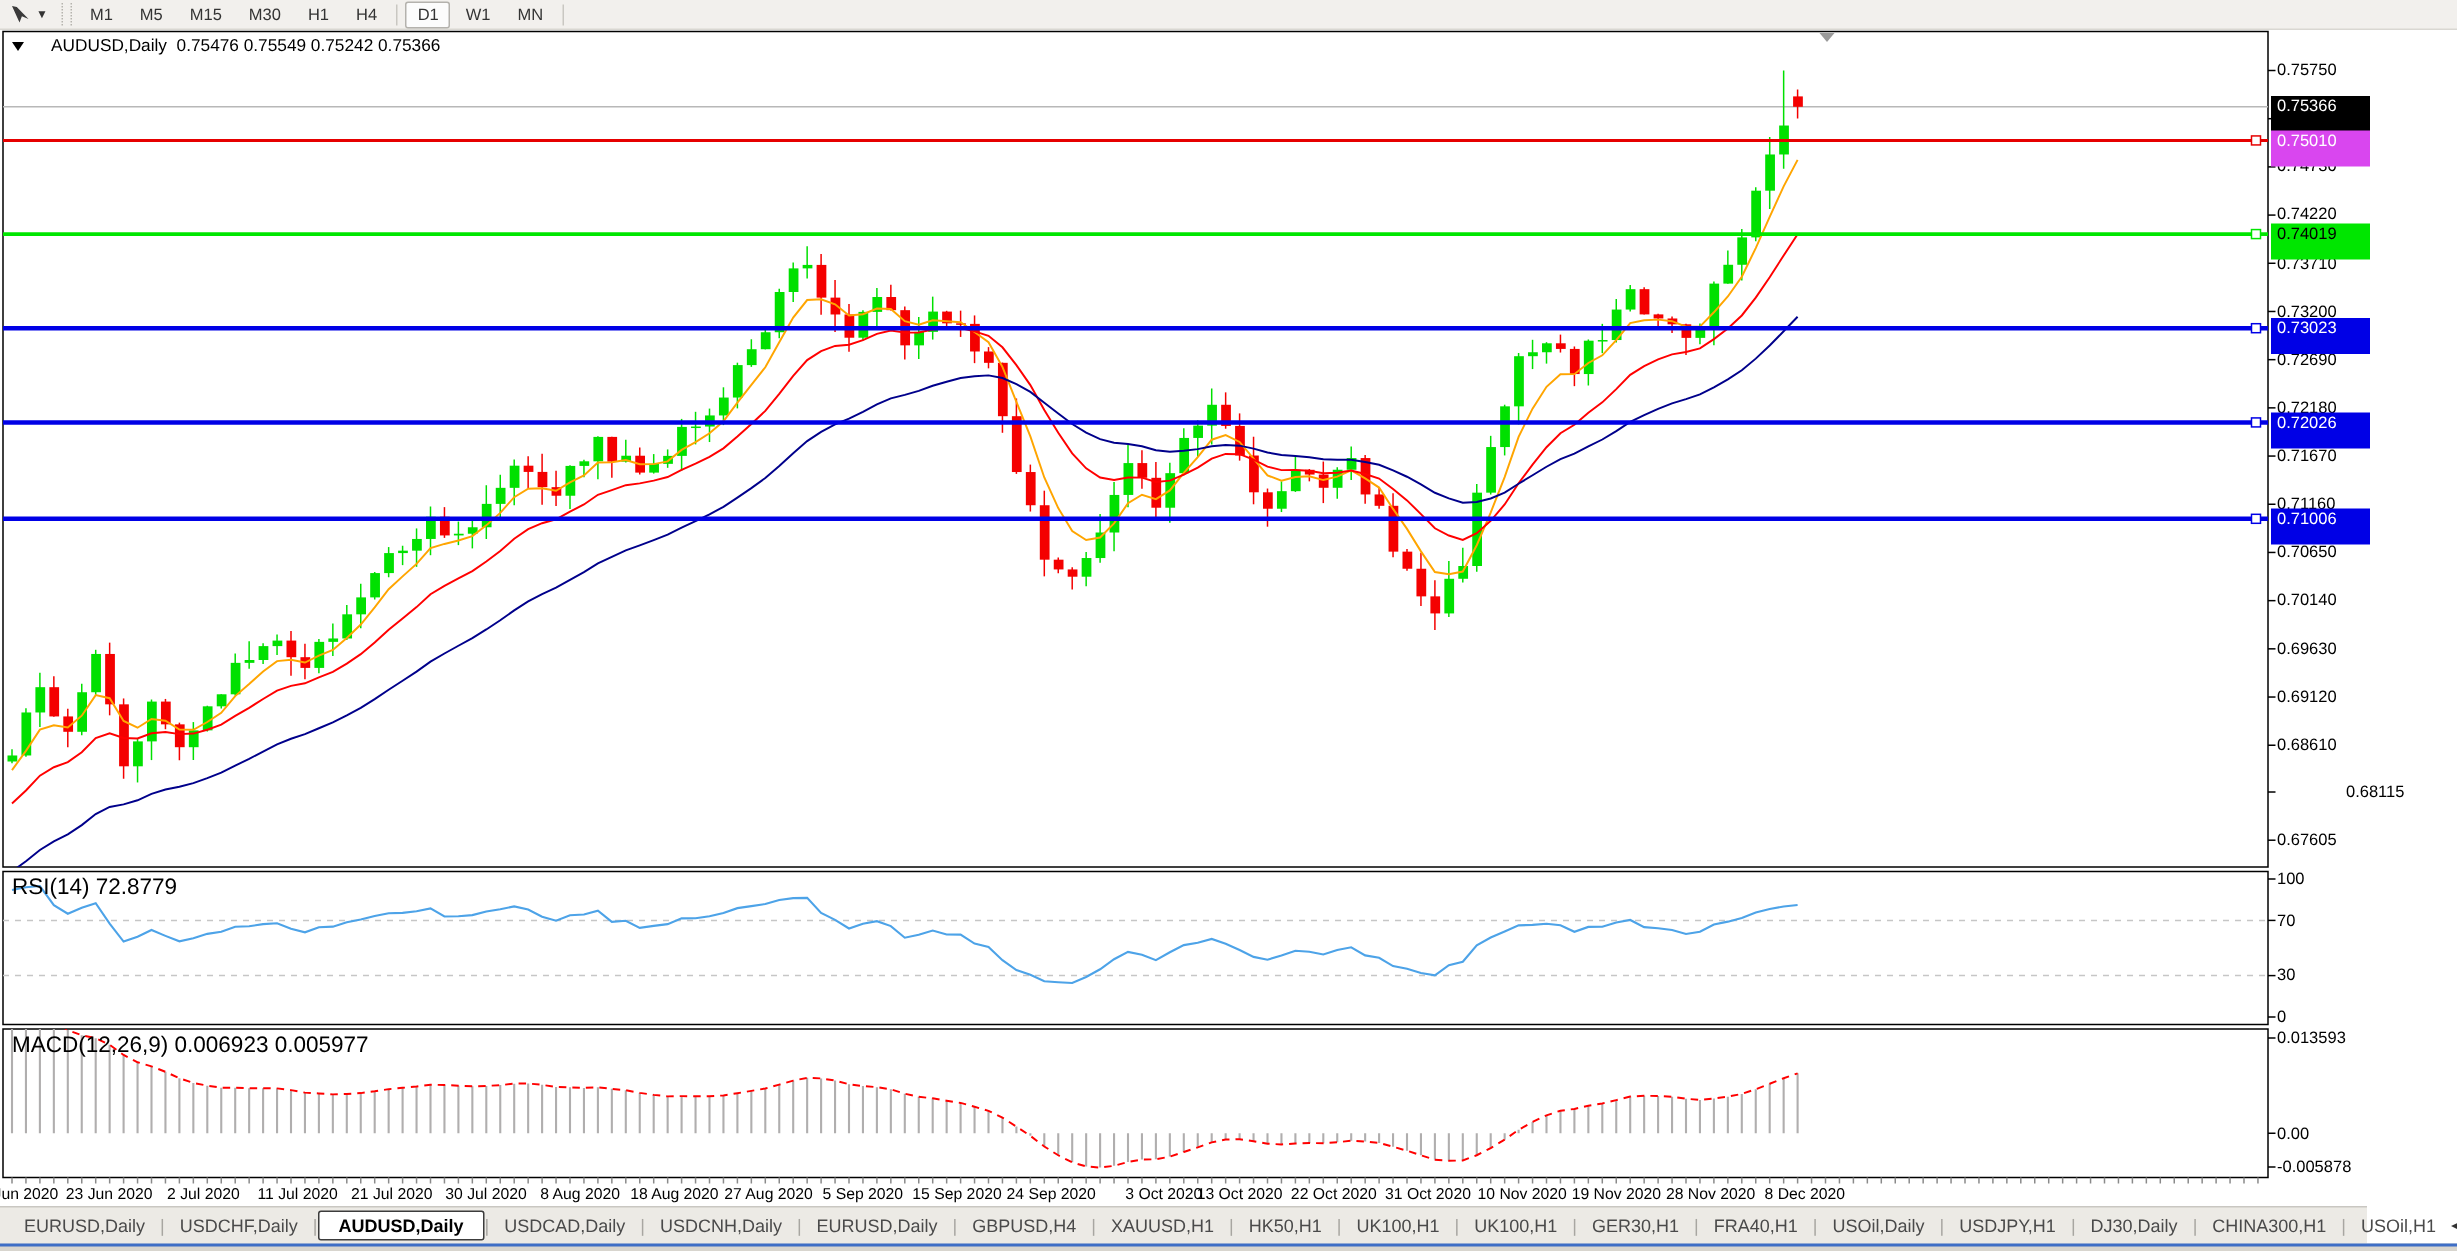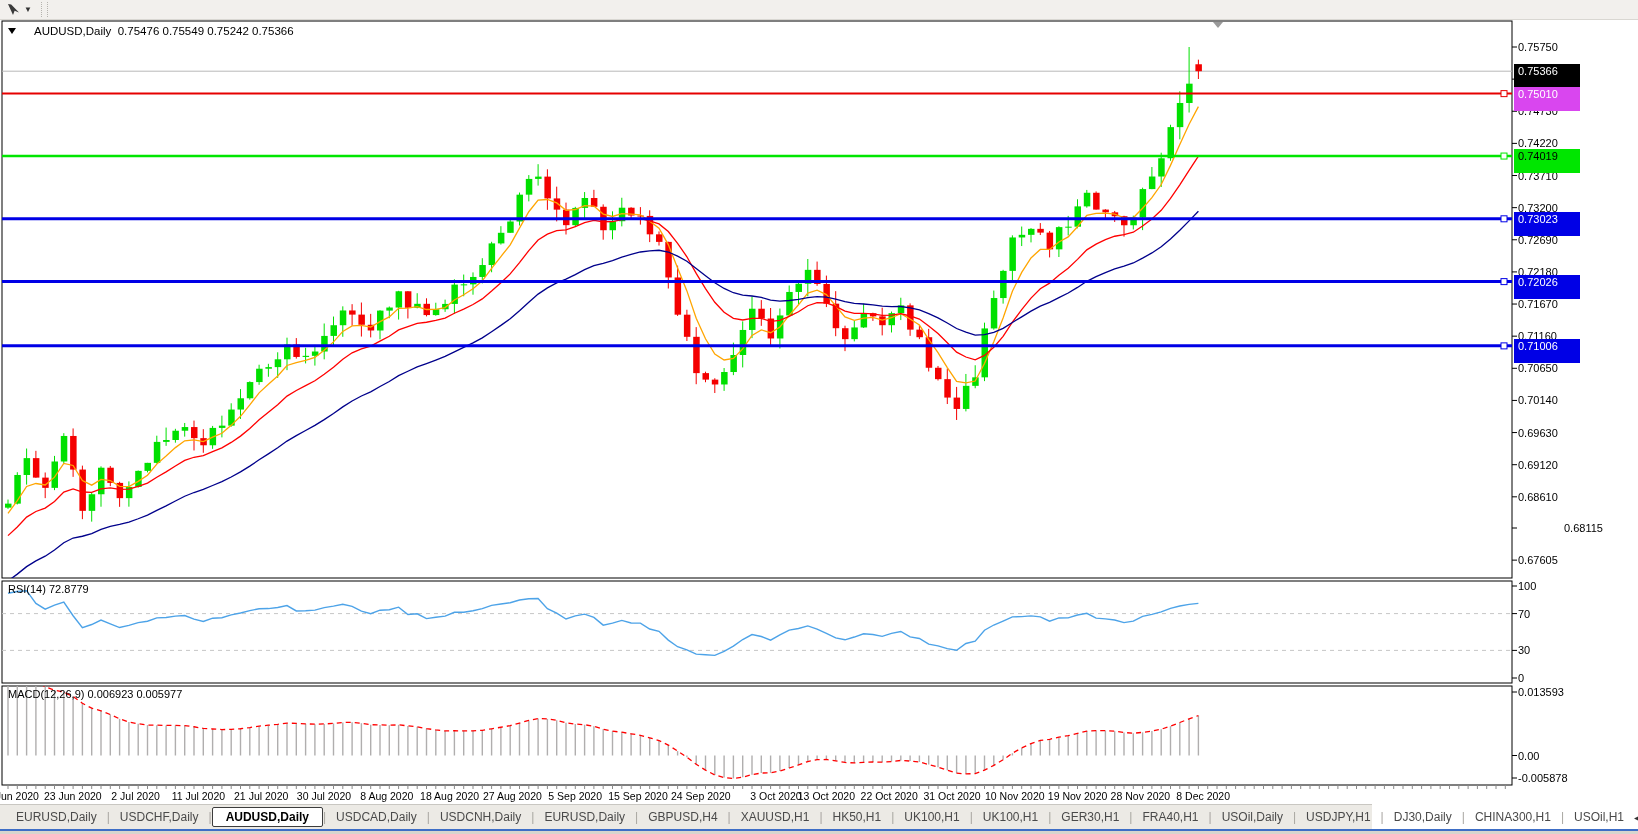--- a/index.html
+++ b/index.html
@@ -7,46 +7,59 @@
   
   #toolbar{position:absolute;left:0;top:0;width:1638px;height:19px;background:#f2f0ed;border-bottom:1px solid #d9d7d2;display:flex;align-items:center;}
   .tb-iconbox{display:flex;align-items:center;padding:0 6px;height:19px;}
   .tb-sep{width:5px;height:15px;margin:0 3px;border-left:1px dotted #b5b3ae;border-right:1px dotted #b5b3ae;}
   .tf-btn{font-size:11px;color:#333;padding:1px 7px;margin:0 1px;border:1px solid transparent;border-radius:2px;cursor:default;line-height:14px;}
   .tf-btn.active{background:#fcfcfc;border:1px solid #b4b2ad;}
   .tb-vline{width:1px;height:14px;background:#c9c7c2;margin:0 4px;}
   
   .chart-title{position:absolute;left:8px;top:25px;font-size:11.5px;color:#000;display:flex;align-items:center;gap:18px;}
   .tri{width:0;height:0;border-left:4px solid transparent;border-right:4px solid transparent;border-top:6px solid #000;display:inline-block;}
-  .ind-label{position:absolute;font-size:11px;color:#000;}
+  .ind-label{position:absolute;font-size:15px;color:#000;}
   .axis-label{position:absolute;left:1518px;font-size:11px;color:#000;white-space:nowrap;}
   .badge{position:absolute;left:1514px;width:62px;height:24px;font-size:11px;line-height:14px;padding-left:4px;color:#fff;white-space:nowrap;}
   .date-label{position:absolute;width:76px;text-align:center;font-size:10.5px;color:#000;white-space:nowrap;}
   
-  #tabbar{position:absolute;left:0;top:804px;width:1372px;height:25px;background:#eceae5;border-top:1px solid #c9c7c2;display:flex;align-items:center;padding-left:6px;box-sizing:border-box;}
+  #tabbar{position:absolute;left:0;top:804px;width:1578px;height:25px;background:#eceae5;border-top:1px solid #c9c7c2;display:flex;align-items:center;padding-left:6px;box-sizing:border-box;}
   .tab{font-size:12px;color:#4a4a4a;padding:2px 10px;white-space:nowrap;cursor:default;}
   .tab.active{background:#fff;border:1px solid #3c3c3c;border-radius:2px;color:#000;font-weight:bold;padding:2px 13px;}
   .tab-sep{color:#a8a6a1;font-size:12px;}
   #tab-arrows{margin-left:auto;margin-right:6px;font-size:10px;color:#333;display:flex;gap:8px;}
   #bottomstrip{position:absolute;left:0;top:829px;width:1638px;height:5px;background:#d8d5ce;}
   #bottomblue{position:absolute;left:0;top:829px;width:1638px;height:2px;background:#3e6ec6;}
   svg{position:absolute;left:0;top:0;}
 </style>
 </head>
 <body>
 <div id="app">
 
   <div id="toolbar">
     <div class="tb-iconbox">
       <svg width="14" height="14" style="position:static">
         <path d="M2 1 L7 12 L8.6 7.8 L13 9.6 L5.2 1.6 Z" fill="#3a3a3a"></path>
       </svg>
       <span style="font-size:8px;color:#333;margin-left:4px;">▼</span>
     </div>
     <div class="tb-sep"></div>
+    <div id="tf-buttons" style="display:flex;align-items:center;">
+        <div class="tf-btn">M1</div>
+        <div class="tf-btn">M5</div>
+        <div class="tf-btn">M15</div>
+        <div class="tf-btn">M30</div>
+        <div class="tf-btn">H1</div>
+        <div class="tf-btn">H4</div>
+        <div class="tb-vline"></div>
+        <div class="tf-btn active">D1</div>
+        <div class="tf-btn">W1</div>
+        <div class="tf-btn">MN</div>
+        <div class="tb-vline"></div>
+      </div>
   </div>
 
   <svg id="chart-svg" width="1638" height="804" viewBox="0 0 1638 804">
       <defs>
         <clipPath id="clipMain">
           <rect x="2" y="21" width="1510" height="557"></rect>
         </clipPath>
         <clipPath id="clipRsi">
           <rect x="2" y="581" width="1510" height="102"></rect>
         </clipPath>

